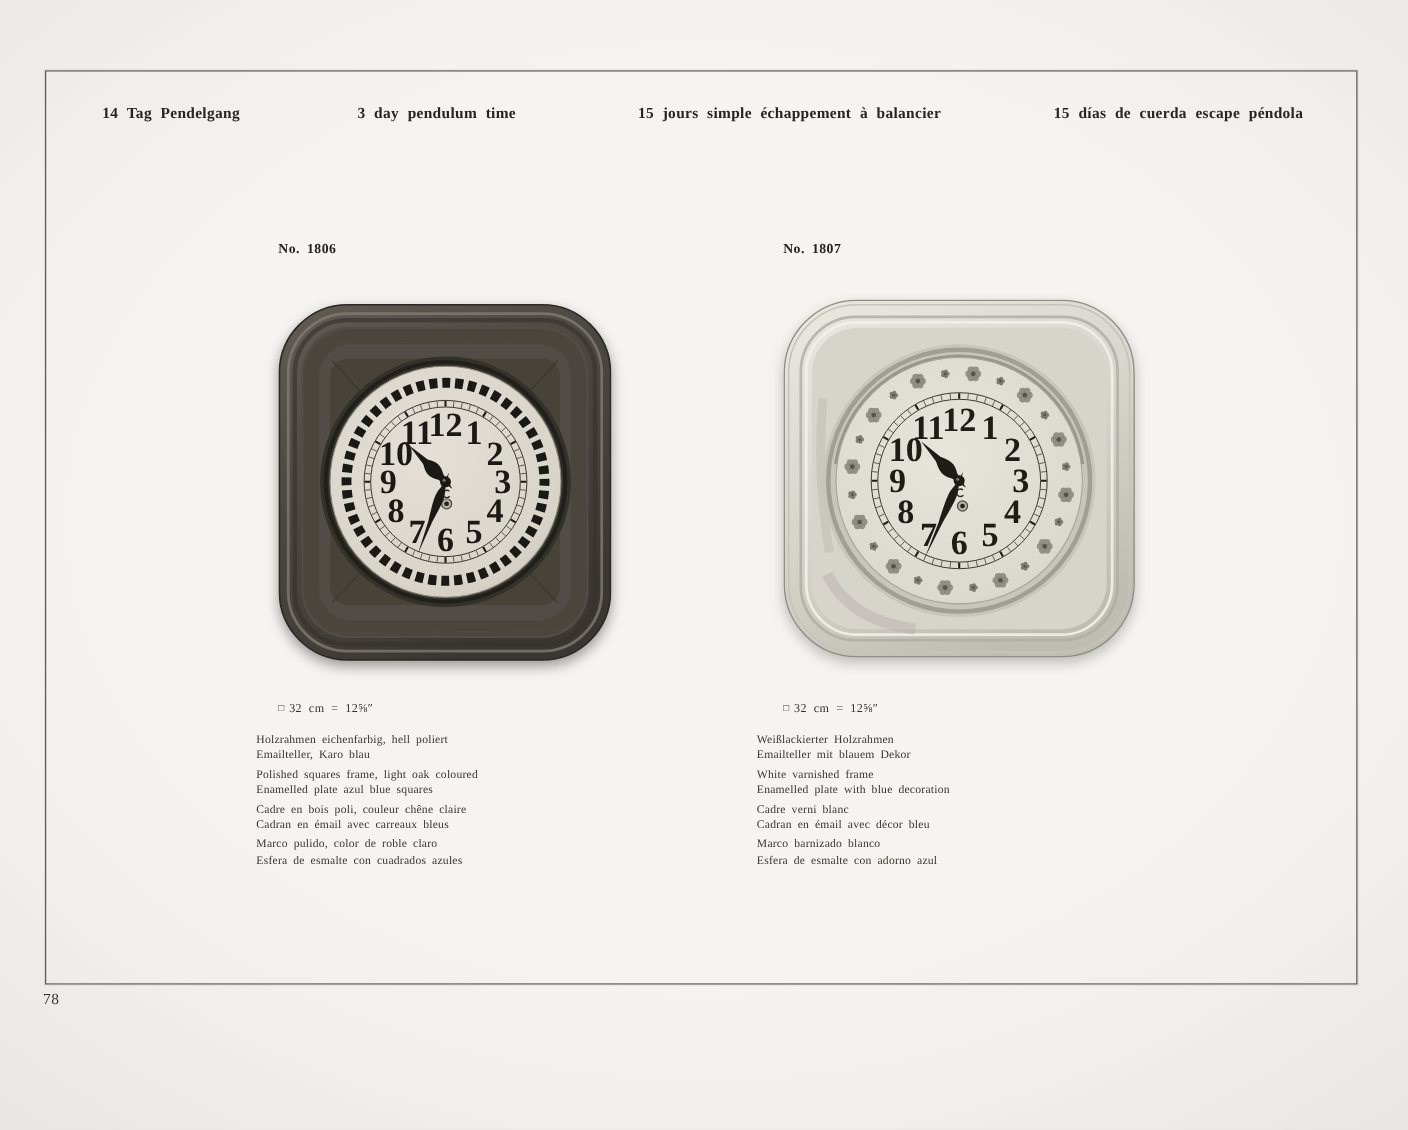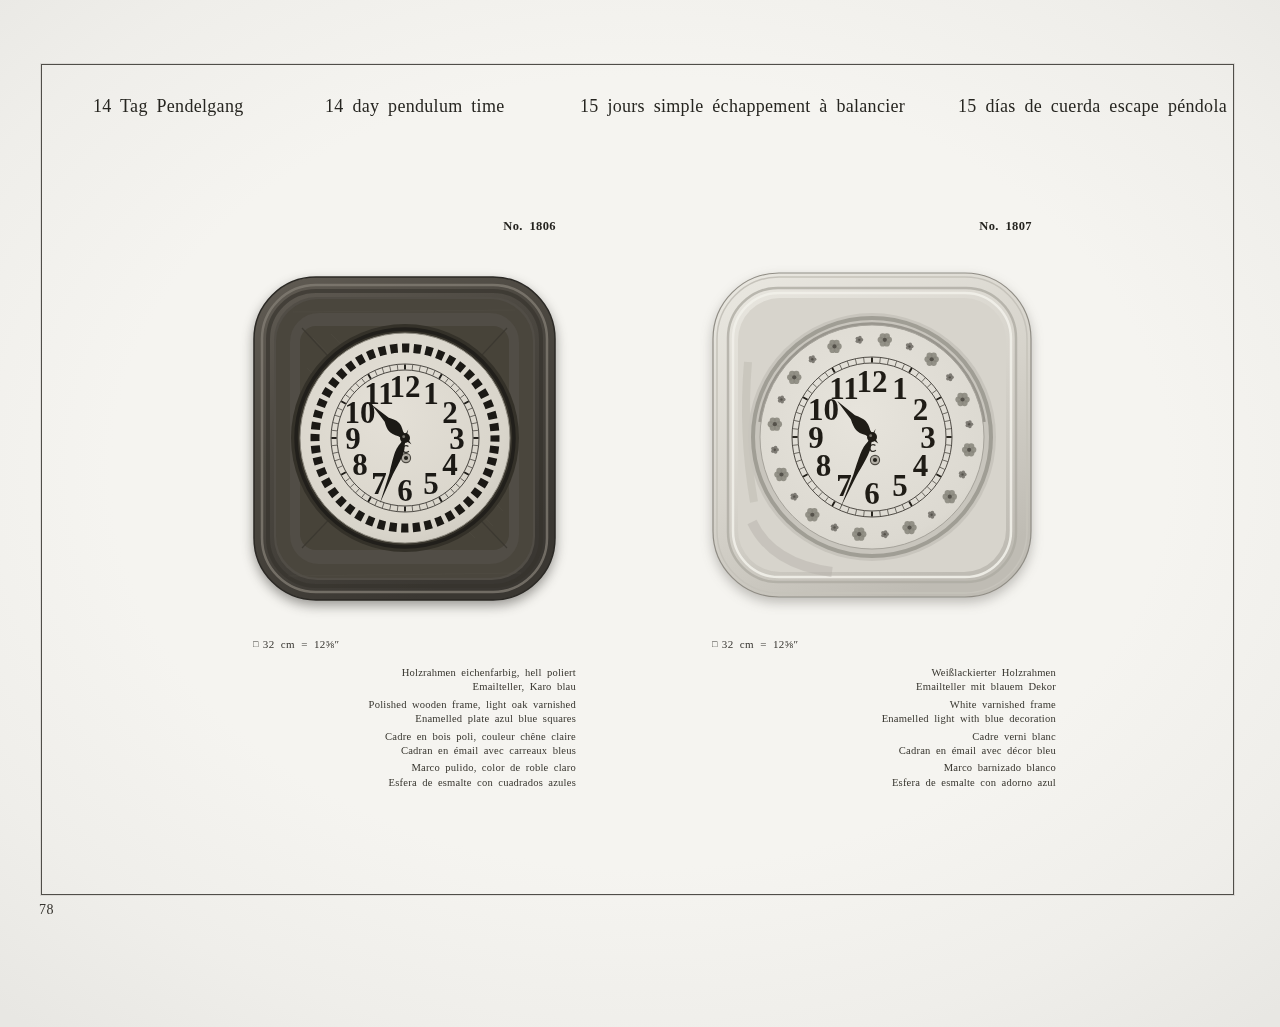--- a/index.html
+++ b/index.html
@@ -7,53 +7,53 @@
     position:relative;width:1280px;height:1027px;overflow:hidden;
     background:radial-gradient(ellipse 75% 70% at 50% 46%, #f5f4f0 55%, #efeeea 80%, #e8e7e3 100%);
     font-family:"Liberation Serif","DejaVu Serif",serif;color:#2c2a26;
   }
   .frame{
     position:absolute;left:41px;top:64px;width:1193px;height:831px;
     border:1.5px solid #504e49;box-sizing:border-box;
     box-shadow:0 0 0 1px rgba(80,78,73,.12);
   }
   .hdr{
-    position:absolute;top:96px;font-size:18px;font-weight:400;
+    position:absolute;top:96px;font-size:14px;font-weight:700;
     letter-spacing:.3px;word-spacing:4px;color:#262520;white-space:nowrap;
   }
   .hdr1{left:93px;} .hdr2{left:325px;} .hdr3{left:580px;} .hdr4{left:958px;}
   .model{
     position:absolute;top:219px;font-size:12.5px;font-weight:700;
-    letter-spacing:.4px;word-spacing:3px;text-align:right;color:#24231f;
+    letter-spacing:.4px;word-spacing:3px;text-align:left;color:#24231f;
   }
   .model1{left:253px;width:303px;} .model2{left:712px;width:320px;}
   .clocksvg{position:absolute;}
   .clock-dark{left:253px;top:276px;width:303px;height:326px;filter:drop-shadow(0 5px 6px rgba(45,43,38,.45));}
   .clock-light{left:712px;top:272px;width:320px;height:326px;filter:drop-shadow(0 5px 6px rgba(70,68,62,.32));}
   .sizeline{
     position:absolute;top:638px;font-size:11px;color:#35332e;text-align:left;
     word-spacing:3px;letter-spacing:.4px;
   }
   .sizeline1{left:253px;width:303px;} .sizeline2{left:712px;width:320px;}
   .sq-icon{font-size:9px;position:relative;top:-1px;margin-right:4px;}
-  .descs{position:absolute;top:666px;text-align:right;font-size:10.6px;color:#38362f;}
+  .descs{position:absolute;top:666px;text-align:left;font-size:10.6px;color:#38362f;}
   .descs1{left:233px;width:343px;} .descs2{left:688px;width:368px;}
   .lang-block{margin-bottom:3px;}
   .dline{line-height:14.4px;word-spacing:2.5px;letter-spacing:.2px;white-space:nowrap;}
   .page-number{position:absolute;left:39px;top:902px;font-size:14px;color:#34322d;letter-spacing:.5px;}
 </style>
 </head>
 <body>
 
 <div class="page">
 
   <div class="frame"></div>
 
   <span class="hdr hdr1">14 Tag Pendelgang</span>
-  <span class="hdr hdr2">14 day pendulum time</span>
+  <span class="hdr hdr2">3 day pendulum time</span>
   <span class="hdr hdr3">15 jours simple échappement à balancier</span>
   <span class="hdr hdr4">15 días de cuerda escape péndola</span>
 
   <div class="model model1">No. 1806</div>
   <div class="model model2">No. 1807</div>
 
   <svg class="clocksvg clock-dark" viewBox="0 0 303 326">
     <defs>
       <linearGradient id="g1806" x1="0" y1="0" x2="0.55" y2="1">
         <stop offset="0" stop-color="#615c54"></stop>
@@ -445,41 +445,41 @@
   <div class="sizeline sizeline2">
     <span class="sq-icon">□</span><span>32 cm = 12⅝″</span>
   </div>
 
   <div class="descs descs1">
     <div class="lang-block">
       <div class="dline">Holzrahmen eichenfarbig, hell poliert</div>
       <div class="dline">Emailteller, Karo blau</div>
     </div>
     <div class="lang-block">
-      <div class="dline">Polished wooden frame, light oak varnished</div>
+      <div class="dline">Polished squares frame, light oak coloured</div>
       <div class="dline">Enamelled plate azul blue squares</div>
     </div>
     <div class="lang-block">
       <div class="dline">Cadre en bois poli, couleur chêne claire</div>
       <div class="dline">Cadran en émail avec carreaux bleus</div>
     </div>
     <div class="lang-block">
       <div class="dline">Marco pulido, color de roble claro</div>
       <div class="dline">Esfera de esmalte con cuadrados azules</div>
     </div>
   </div>
 
   <div class="descs descs2">
     <div class="lang-block">
       <div class="dline">Weißlackierter Holzrahmen</div>
       <div class="dline">Emailteller mit blauem Dekor</div>
     </div>
     <div class="lang-block">
       <div class="dline">White varnished frame</div>
-      <div class="dline">Enamelled light with blue decoration</div>
+      <div class="dline">Enamelled plate with blue decoration</div>
     </div>
     <div class="lang-block">
       <div class="dline">Cadre verni blanc</div>
       <div class="dline">Cadran en émail avec décor bleu</div>
     </div>
     <div class="lang-block">
       <div class="dline">Marco barnizado blanco</div>
       <div class="dline">Esfera de esmalte con adorno azul</div>
     </div>
   </div>

